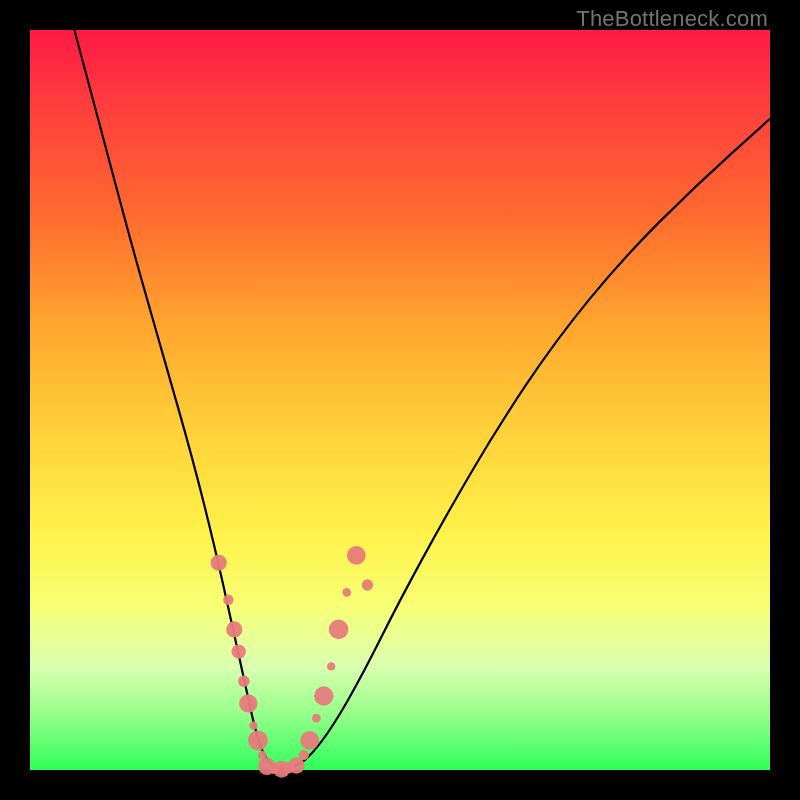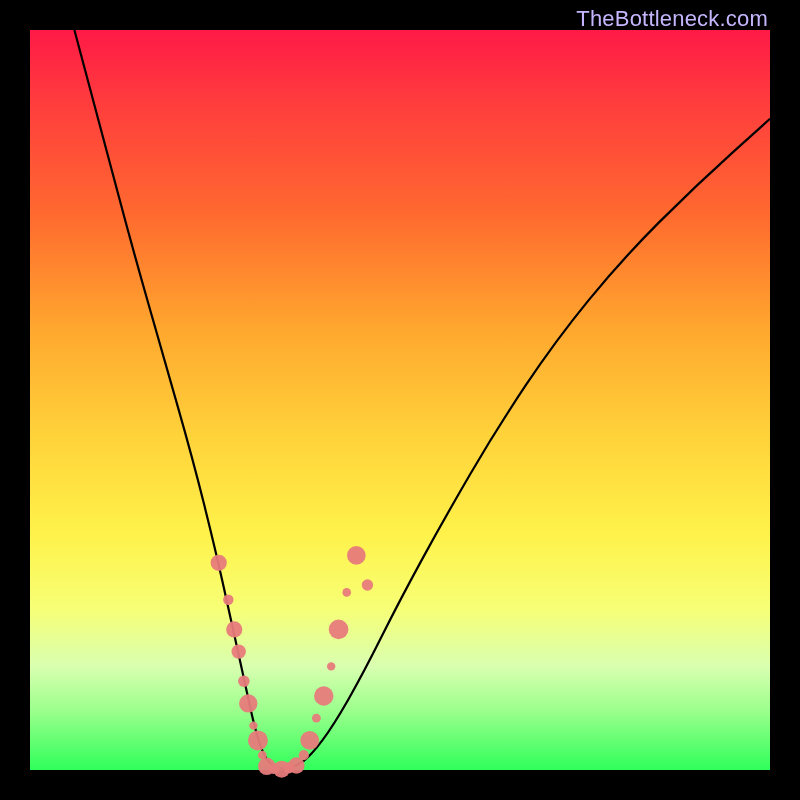--- a/index.html
+++ b/index.html
@@ -33,21 +33,21 @@
       #fff24a 68%,
       #f7ff75 78%,
       #d9ffb0 86%,
       #9bff8c 92%,
       #2fff5b 100%);
   }
   .watermark {
     position: absolute;
     right: 32px;
     top: 6px;
-    color: #c4b5fd;
+    color: #737373;
     font-size: 22px;
     font-weight: 400;
     letter-spacing: 0.2px;
     user-select: none;
   }
   svg.curve {
     position: absolute;
     left: 0; top: 0;
     width: 740px; height: 740px;
     overflow: visible;

